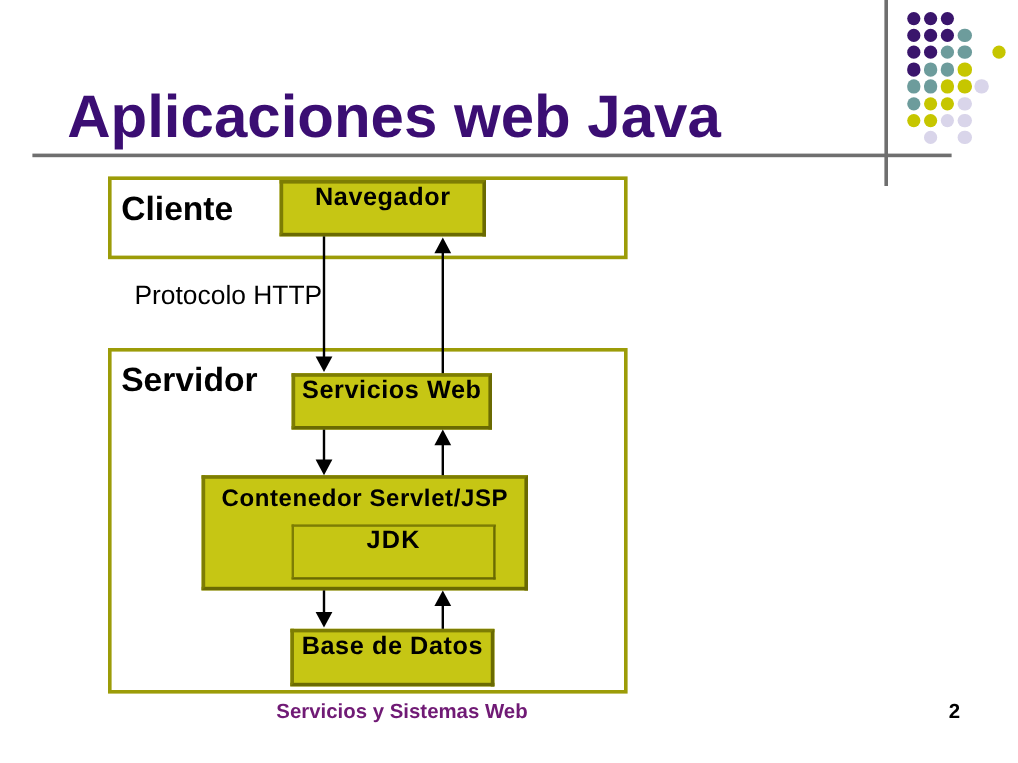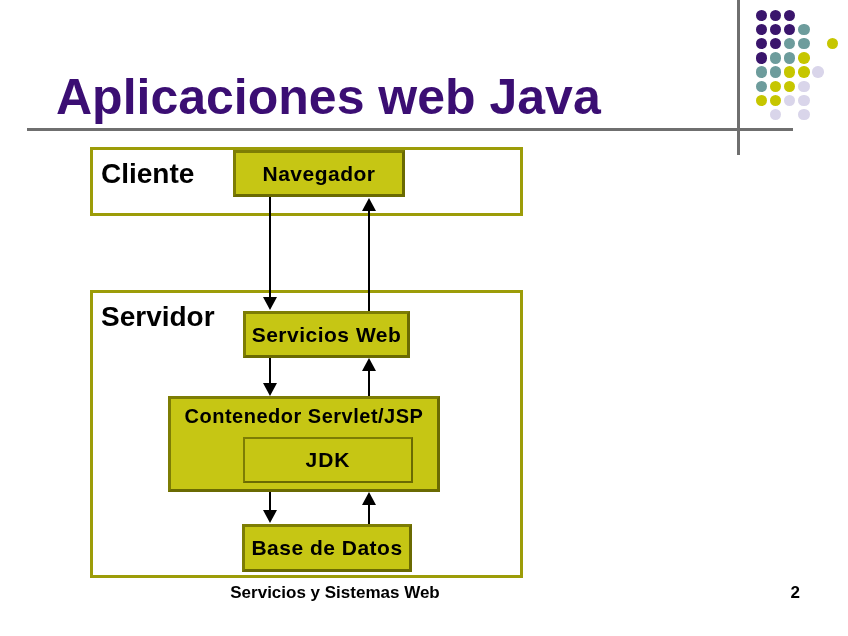--- a/index.html
+++ b/index.html
@@ -28,21 +28,21 @@
     position:absolute; left:8px; top:8px; font-size:28px; color:#000; white-space:nowrap;font-weight:bold;
   }
   .box-cliente{left:90px; top:147px; width:433px; height:69px;}
   .box-servidor{left:90px; top:290px; width:433px; height:288px;}
   
   .filled-box{
     position:absolute; box-sizing:border-box;
     background:var(--box-fill,#c6c614);
     border:3px solid var(--box-border,#7d7d04);
     border-right-color:#6a6a02; border-bottom-color:#6a6a02;
-    display:flex; align-items:center; justify-content:center;
+    display:flex; align-items:flex-start; justify-content:center;
     font-weight:bold; font-size:21px; color:#000; letter-spacing:0.5px;
     white-space:nowrap;
   }
   .box-navegador{left:233px; top:150px; width:172px; height:47px;}
   .box-servidor-web{left:243px; top:311px; width:167px; height:47px;}
   .box-contenedor{left:168px; top:396px; width:272px; height:96px; align-items:flex-start; font-size:20px; padding-top:6px;}
   .box-jdk{left:243px; top:437px; width:170px; height:46px; border-width:2px; letter-spacing:1px;}
   .box-base-datos{left:242px; top:524px; width:170px; height:48px;}
   
   .plain-label{position:absolute; font-size:22px; color:#000; white-space:nowrap;}
@@ -57,21 +57,21 @@
   .arrow.up .head{top:0; border-left:7px solid transparent; border-right:7px solid transparent; border-bottom:13px solid #000;}
   .arr-1{left:263px; top:197px; height:113px;}
   .arr-2{left:362px; top:198px; height:113px;}
   .arr-3{left:263px; top:358px; height:38px;}
   .arr-4{left:362px; top:358px; height:38px;}
   .arr-5{left:263px; top:492px; height:31px;}
   .arr-6{left:362px; top:492px; height:32px;}
   
   .footer-text{
     position:absolute; left:140px; top:583px; width:390px; text-align:center;
-    font-size:17px; font-weight:bold; color:#000000;
+    font-size:17px; font-weight:bold; color:#701a75;
   }
   .page-number{
     position:absolute; left:776px; top:583px; width:24px; text-align:right;
     font-size:17px; font-weight:bold; color:#000;
   }
 </style>
 </head>
 <body>
 
 <div class="slide">
@@ -115,20 +115,21 @@
   <h1 class="title">Aplicaciones web Java</h1>
 
   <div class="outer-box box-cliente">
     <span class="outer-label">Cliente</span>
   </div>
 
   <div class="filled-box box-navegador">
     <span>Navegador</span>
   </div>
 
+  <div class="plain-label label-protocolo">Protocolo HTTP</div>
 
   <div class="outer-box box-servidor">
     <span class="outer-label">Servidor</span>
   </div>
 
   <div class="filled-box box-servidor-web">
     <span>Servicios Web</span>
   </div>
 
   <div class="filled-box box-contenedor">

